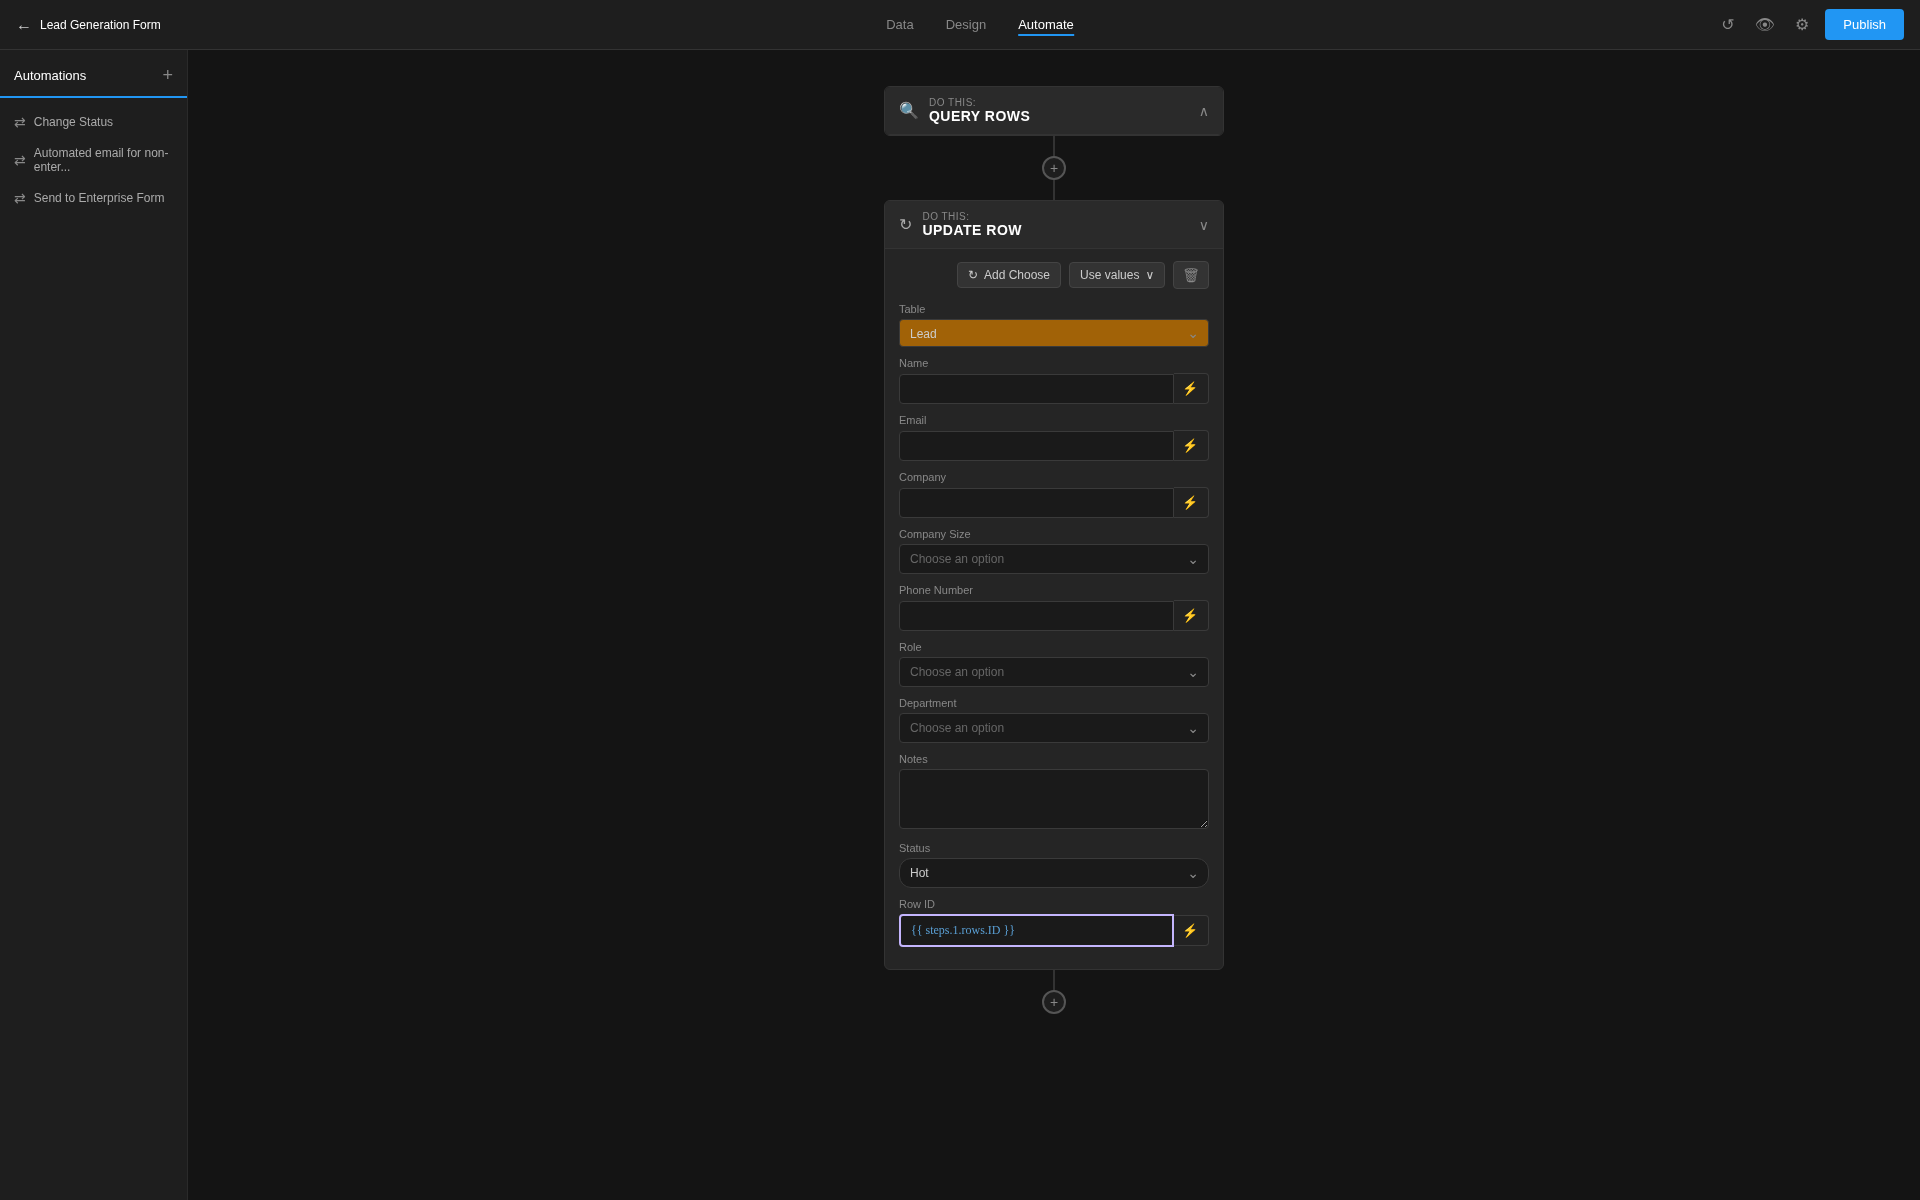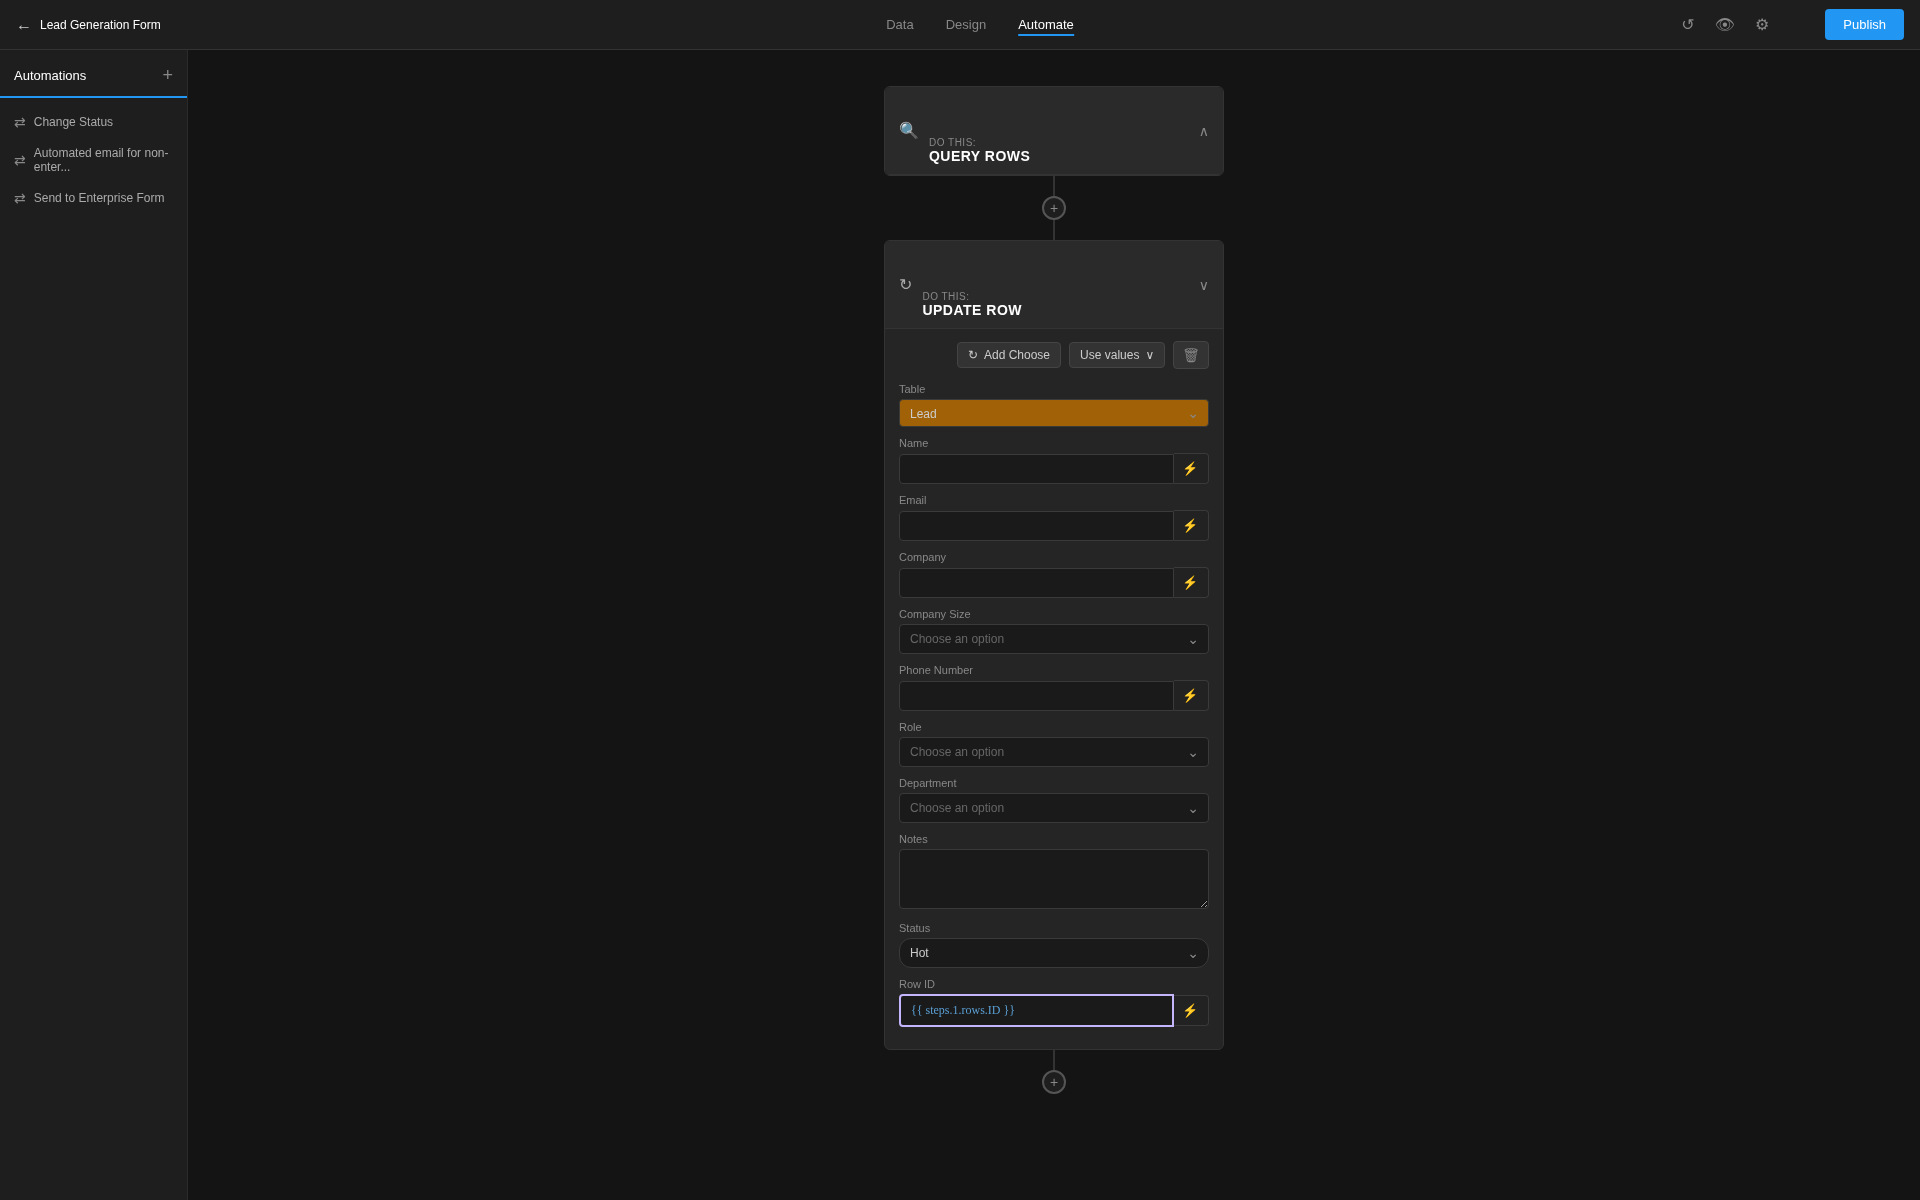--- a/index.html
+++ b/index.html
@@ -73,21 +73,20 @@
     }
     .publish-btn {
       background: #2196f3;
       border: none;
       border-radius: 4px;
       color: #fff;
       cursor: pointer;
       font-size: 13px;
       font-weight: 500;
       padding: 8px 18px;
-      margin-left: 40px;
     }
 
     
     .layout {
       display: flex;
       height: calc(1200px - 50px);
     }
 
     
     .sidebar {
@@ -182,21 +181,20 @@
       background: #2a2a2a;
       border-bottom: 1px solid #333;
     }
     .card-header-icon {
       margin-right: 10px;
       font-size: 16px;
       color: #aaa;
     }
     .card-header-text {
       flex: 1;
-      margin-top: 40px;
     }
     .card-header-label {
       font-size: 10px;
       color: #888;
       text-transform: uppercase;
       letter-spacing: 0.5px;
     }
     .card-header-action {
       font-size: 14px;
       color: #fff;

